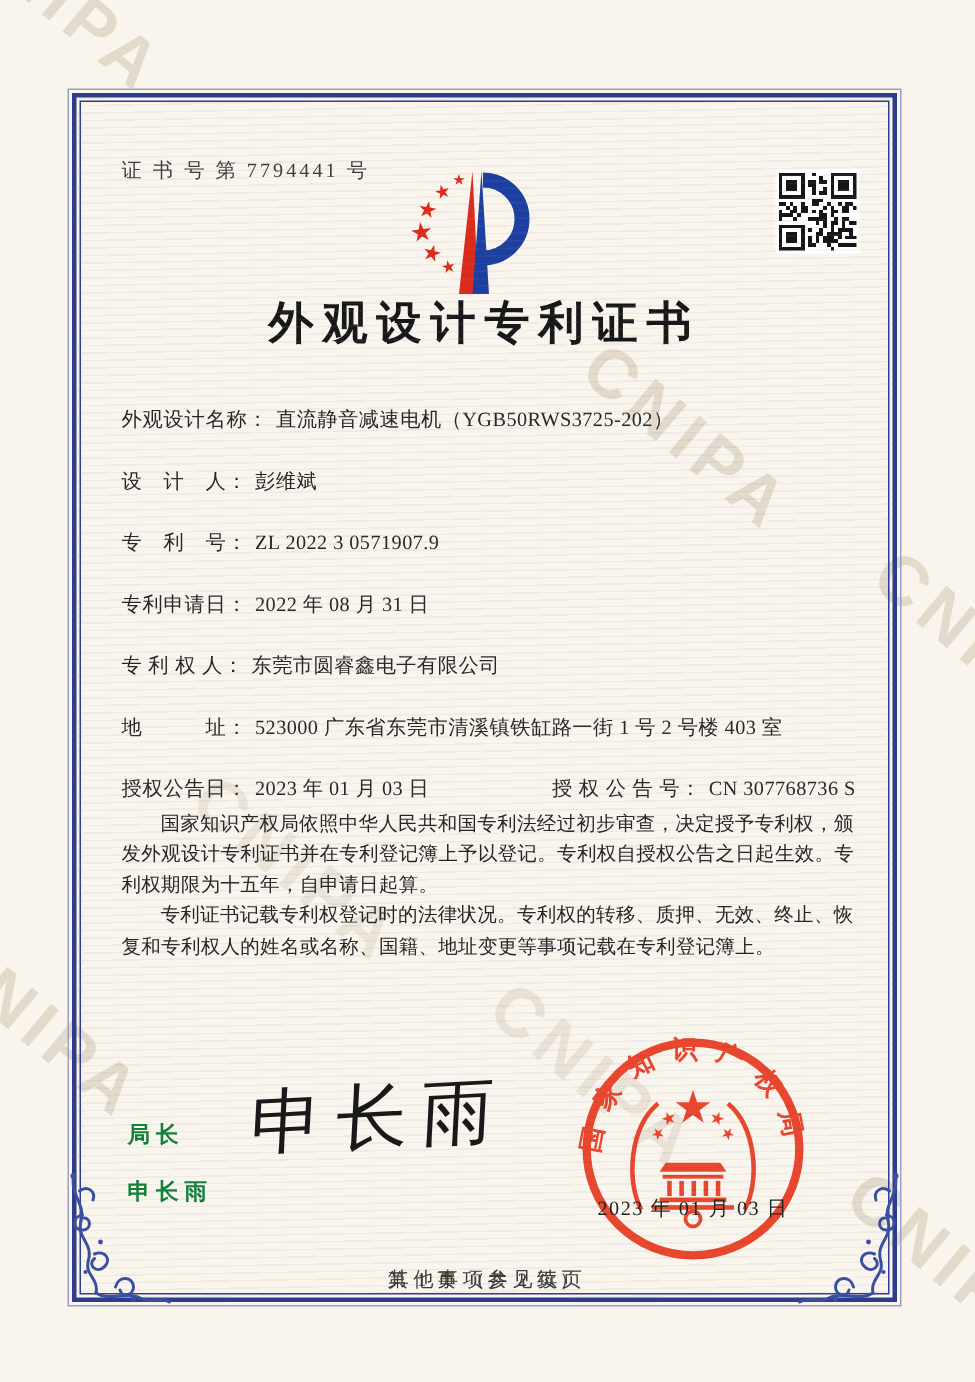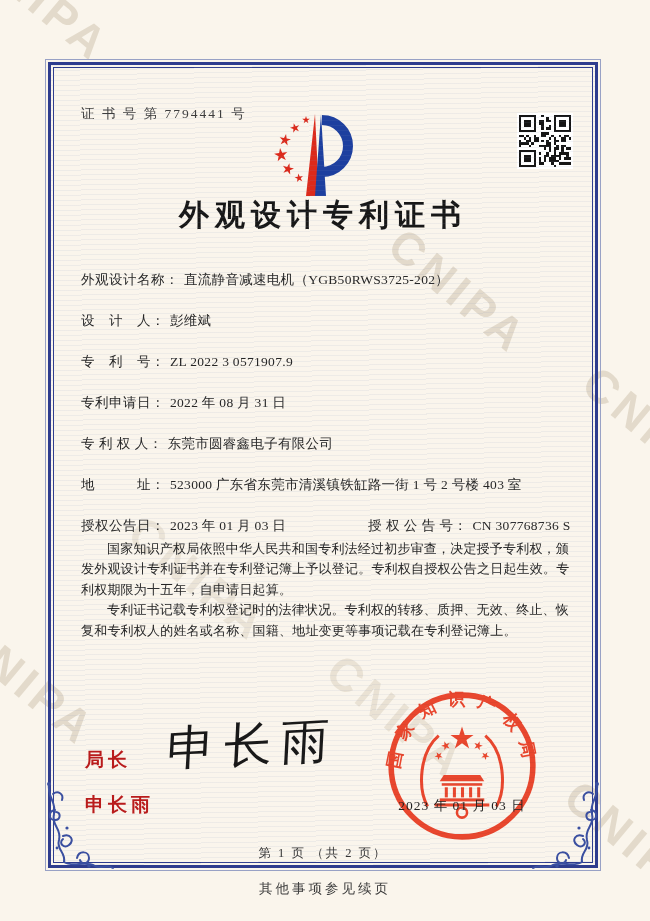--- a/index.html
+++ b/index.html
@@ -54,39 +54,39 @@
   .flabel { letter-spacing:0.5px; }
   .fvalue { margin-left:5px; letter-spacing:0.3px; }
   .fv-date { display:inline-block; width:198px; }
 
   .paras { position:absolute; left:30px; top:474px; width:492px;
            font-size:13px; line-height:20.4px; color:#242424; }
   .paras p { margin:0; text-indent:2em; letter-spacing:0.2px; }
 
   .officer { position:absolute; left:34px; top:682px; z-index:2;
              font-family:"Liberation Sans","DejaVu Sans",sans-serif;
-             font-weight:700; font-size:19px; letter-spacing:4px; color:#b91c1c; }
+             font-weight:700; font-size:15px; letter-spacing:4px; color:#15803d; }
   .officer .name { margin-top:19px; }
 
   .sig { position:absolute; left:116px; top:648px; z-index:2;
          font-size:48px; letter-spacing:9px; color:#191919; font-weight:500;
          transform:rotate(-3deg) skewX(-6deg); }
 
   .seal { position:absolute; left:330px; top:620px; width:162px; height:162px;
           z-index:3; mix-blend-mode:multiply; opacity:0.93; }
   .seal svg { position:absolute; inset:0; }
   .seal-arc { font-size:17px; font-weight:700; fill:#e8391f; letter-spacing:11px;
               font-family:"Liberation Sans","DejaVu Sans",sans-serif; }
   .seal-date { position:absolute; left:0; right:0; top:112px; text-align:center;
                font-size:13.5px; letter-spacing:1px; color:#111; font-weight:500; }
 
   .page-footer { position:absolute; left:0; right:0; top:780px; text-align:center;
                  font-size:12.5px; letter-spacing:2px; color:#333; }
 
-  .note { position:absolute; left:0; right:0; top:880px; text-align:center;
+  .note { position:absolute; left:0; right:0; top:844px; text-align:center;
           font-size:13.5px; letter-spacing:3px; color:#3c3c3c; z-index:1; }
 
   .flourish { position:absolute; z-index:2; }
   .fl-l { left:-8px; bottom:-7px; }
   .fl-r { right:-8px; bottom:-7px; transform:scaleX(-1); }
 </style>
 </head>
 <body>
 
 <div class="page">

